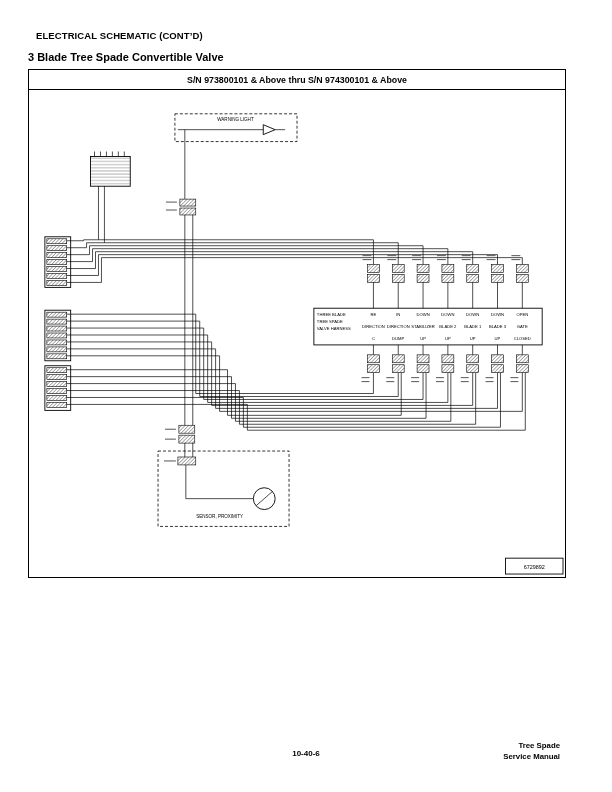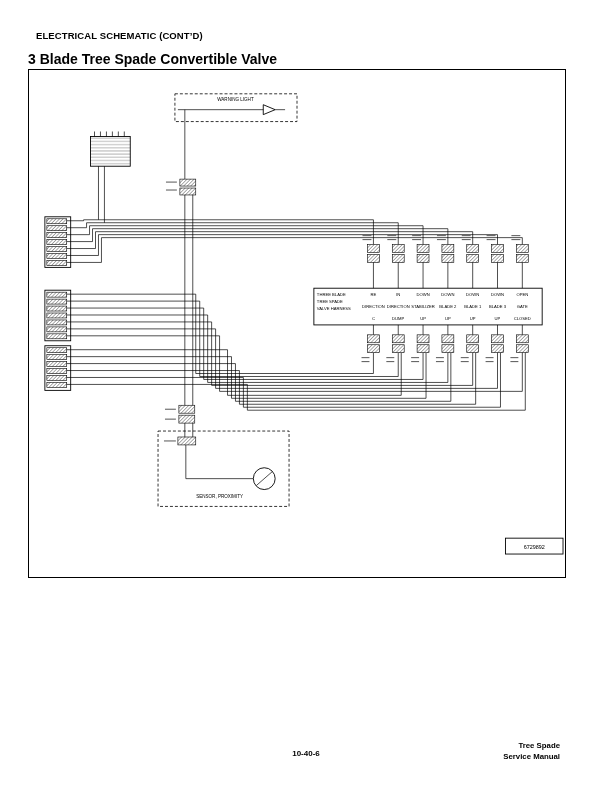--- a/index.html
+++ b/index.html
@@ -1,21 +1,21 @@
 <!DOCTYPE html>
 <html><head>
 <meta charset="utf-8">
 <style>
   html,body { margin:0; padding:0; }
   body {
     width:612px; height:792px; background:#ffffff; color:#000;
     font-family:"Liberation Sans", sans-serif; position:relative; overflow:hidden;
   }
   .hdr1 { position:absolute; left:28px; top:30px; font-size:9.5px; font-weight:bold; letter-spacing:.1px;padding-left:8px; }
-  .hdr2 { position:absolute; left:28px; top:51px; font-size:14px; font-weight:bold; }
+  .hdr2 { position:absolute; left:28px; top:51px; font-size:11px; font-weight:bold; }
   .schematic {
     position:absolute; left:28px; top:69px; width:538px; height:509px;
     border:1px solid #000; box-sizing:border-box; background:#fff;
   }
   .schematic-title {
     height:19px; border-bottom:1px solid #000; display:flex; align-items:center;
     justify-content:center; font-size:8.8px; font-weight:bold;
   }
   .schematic svg { display:block; }
   .w    { stroke:#000; stroke-width:0.7; fill:none; }
@@ -38,20 +38,21 @@
     font-size:7.8px; font-weight:bold; line-height:11px;
   }
 </style>
 </head>
 <body>
 
 <div class="hdr1">ELECTRICAL SCHEMATIC (CONT’D)</div>
 <div class="hdr2">3 Blade Tree Spade Convertible Valve</div>
 
 <div class="schematic">
+  <div class="schematic-title">S/N 973800101 &amp; Above thru S/N 974300101 &amp; Above</div>
 
   <svg width="536" height="488" viewBox="0 0 540 492" preserveAspectRatio="none">
     <defs>
       <pattern id="hatch" width="2.5" height="2.5" patternUnits="userSpaceOnUse" patternTransform="rotate(45)">
         <rect width="2.5" height="2.5" fill="#fff"></rect>
         <line x1="0" y1="0" x2="0" y2="2.5" stroke="#555" stroke-width="1"></line>
       </pattern>
       <pattern id="hlines" width="4" height="3.2" patternUnits="userSpaceOnUse">
         <rect width="4" height="3.2" fill="#fff"></rect>
         <line x1="0" y1="1.6" x2="4" y2="1.6" stroke="#777" stroke-width="0.6"></line>

